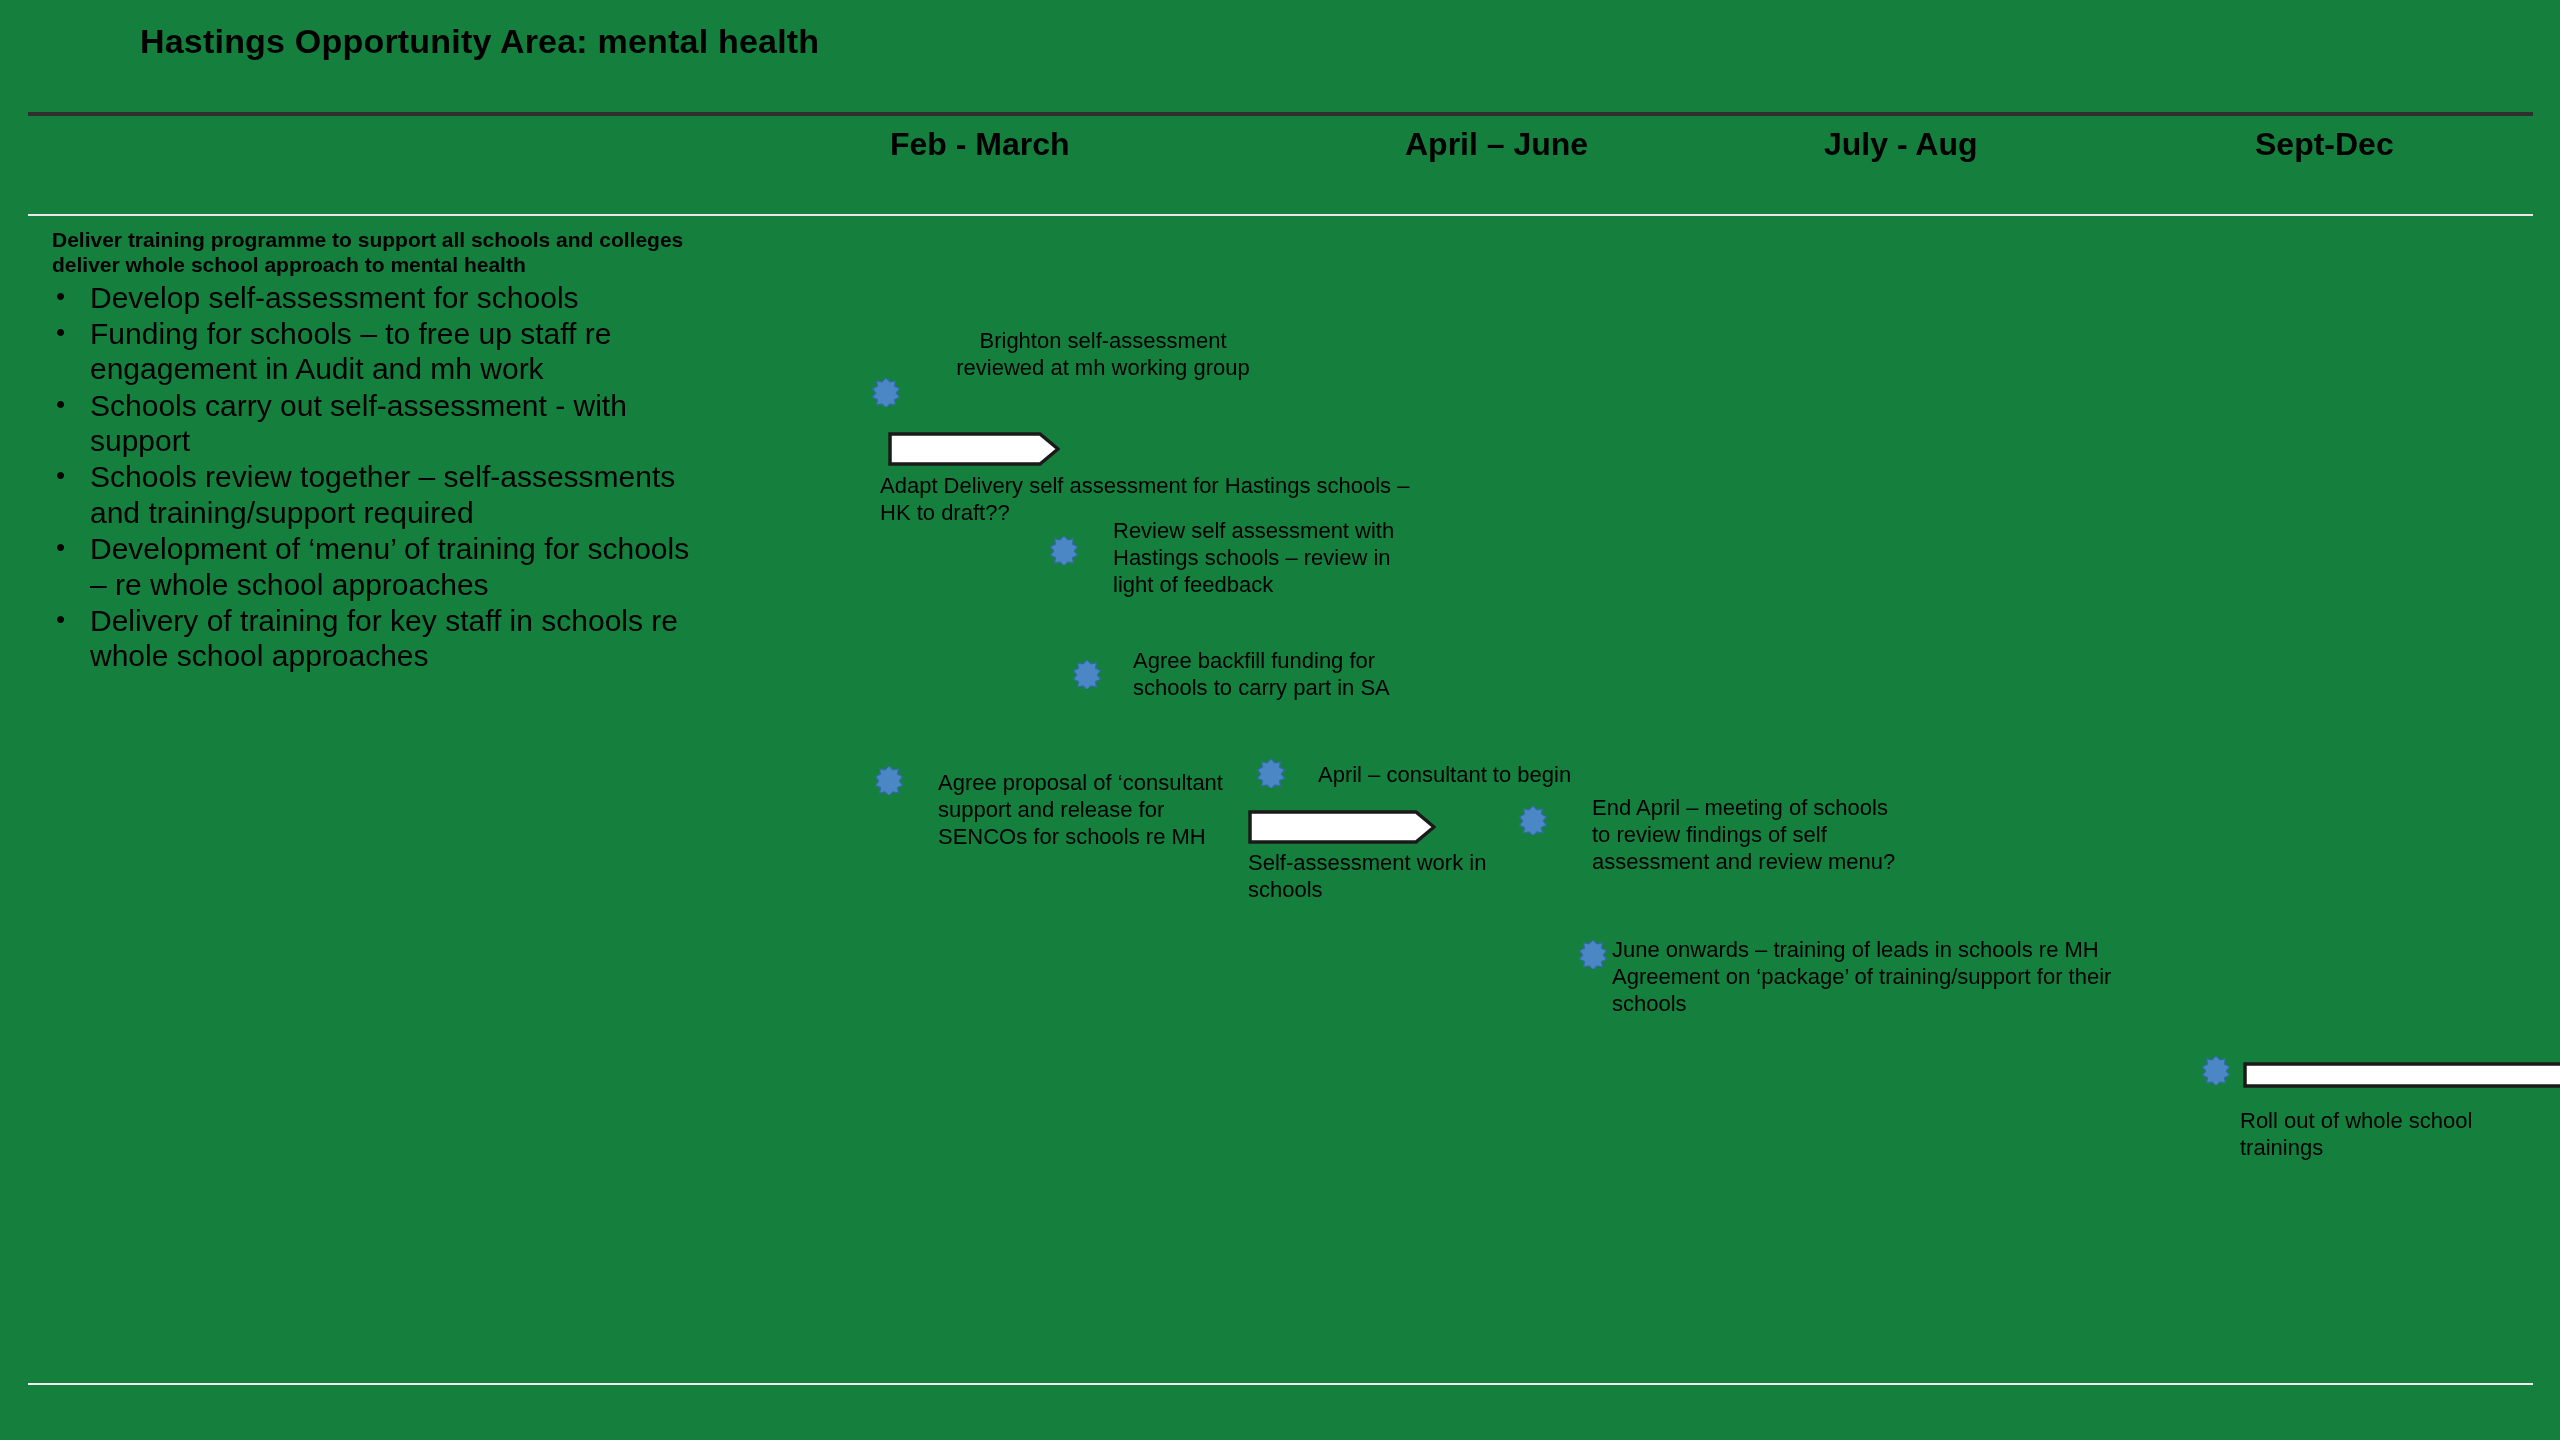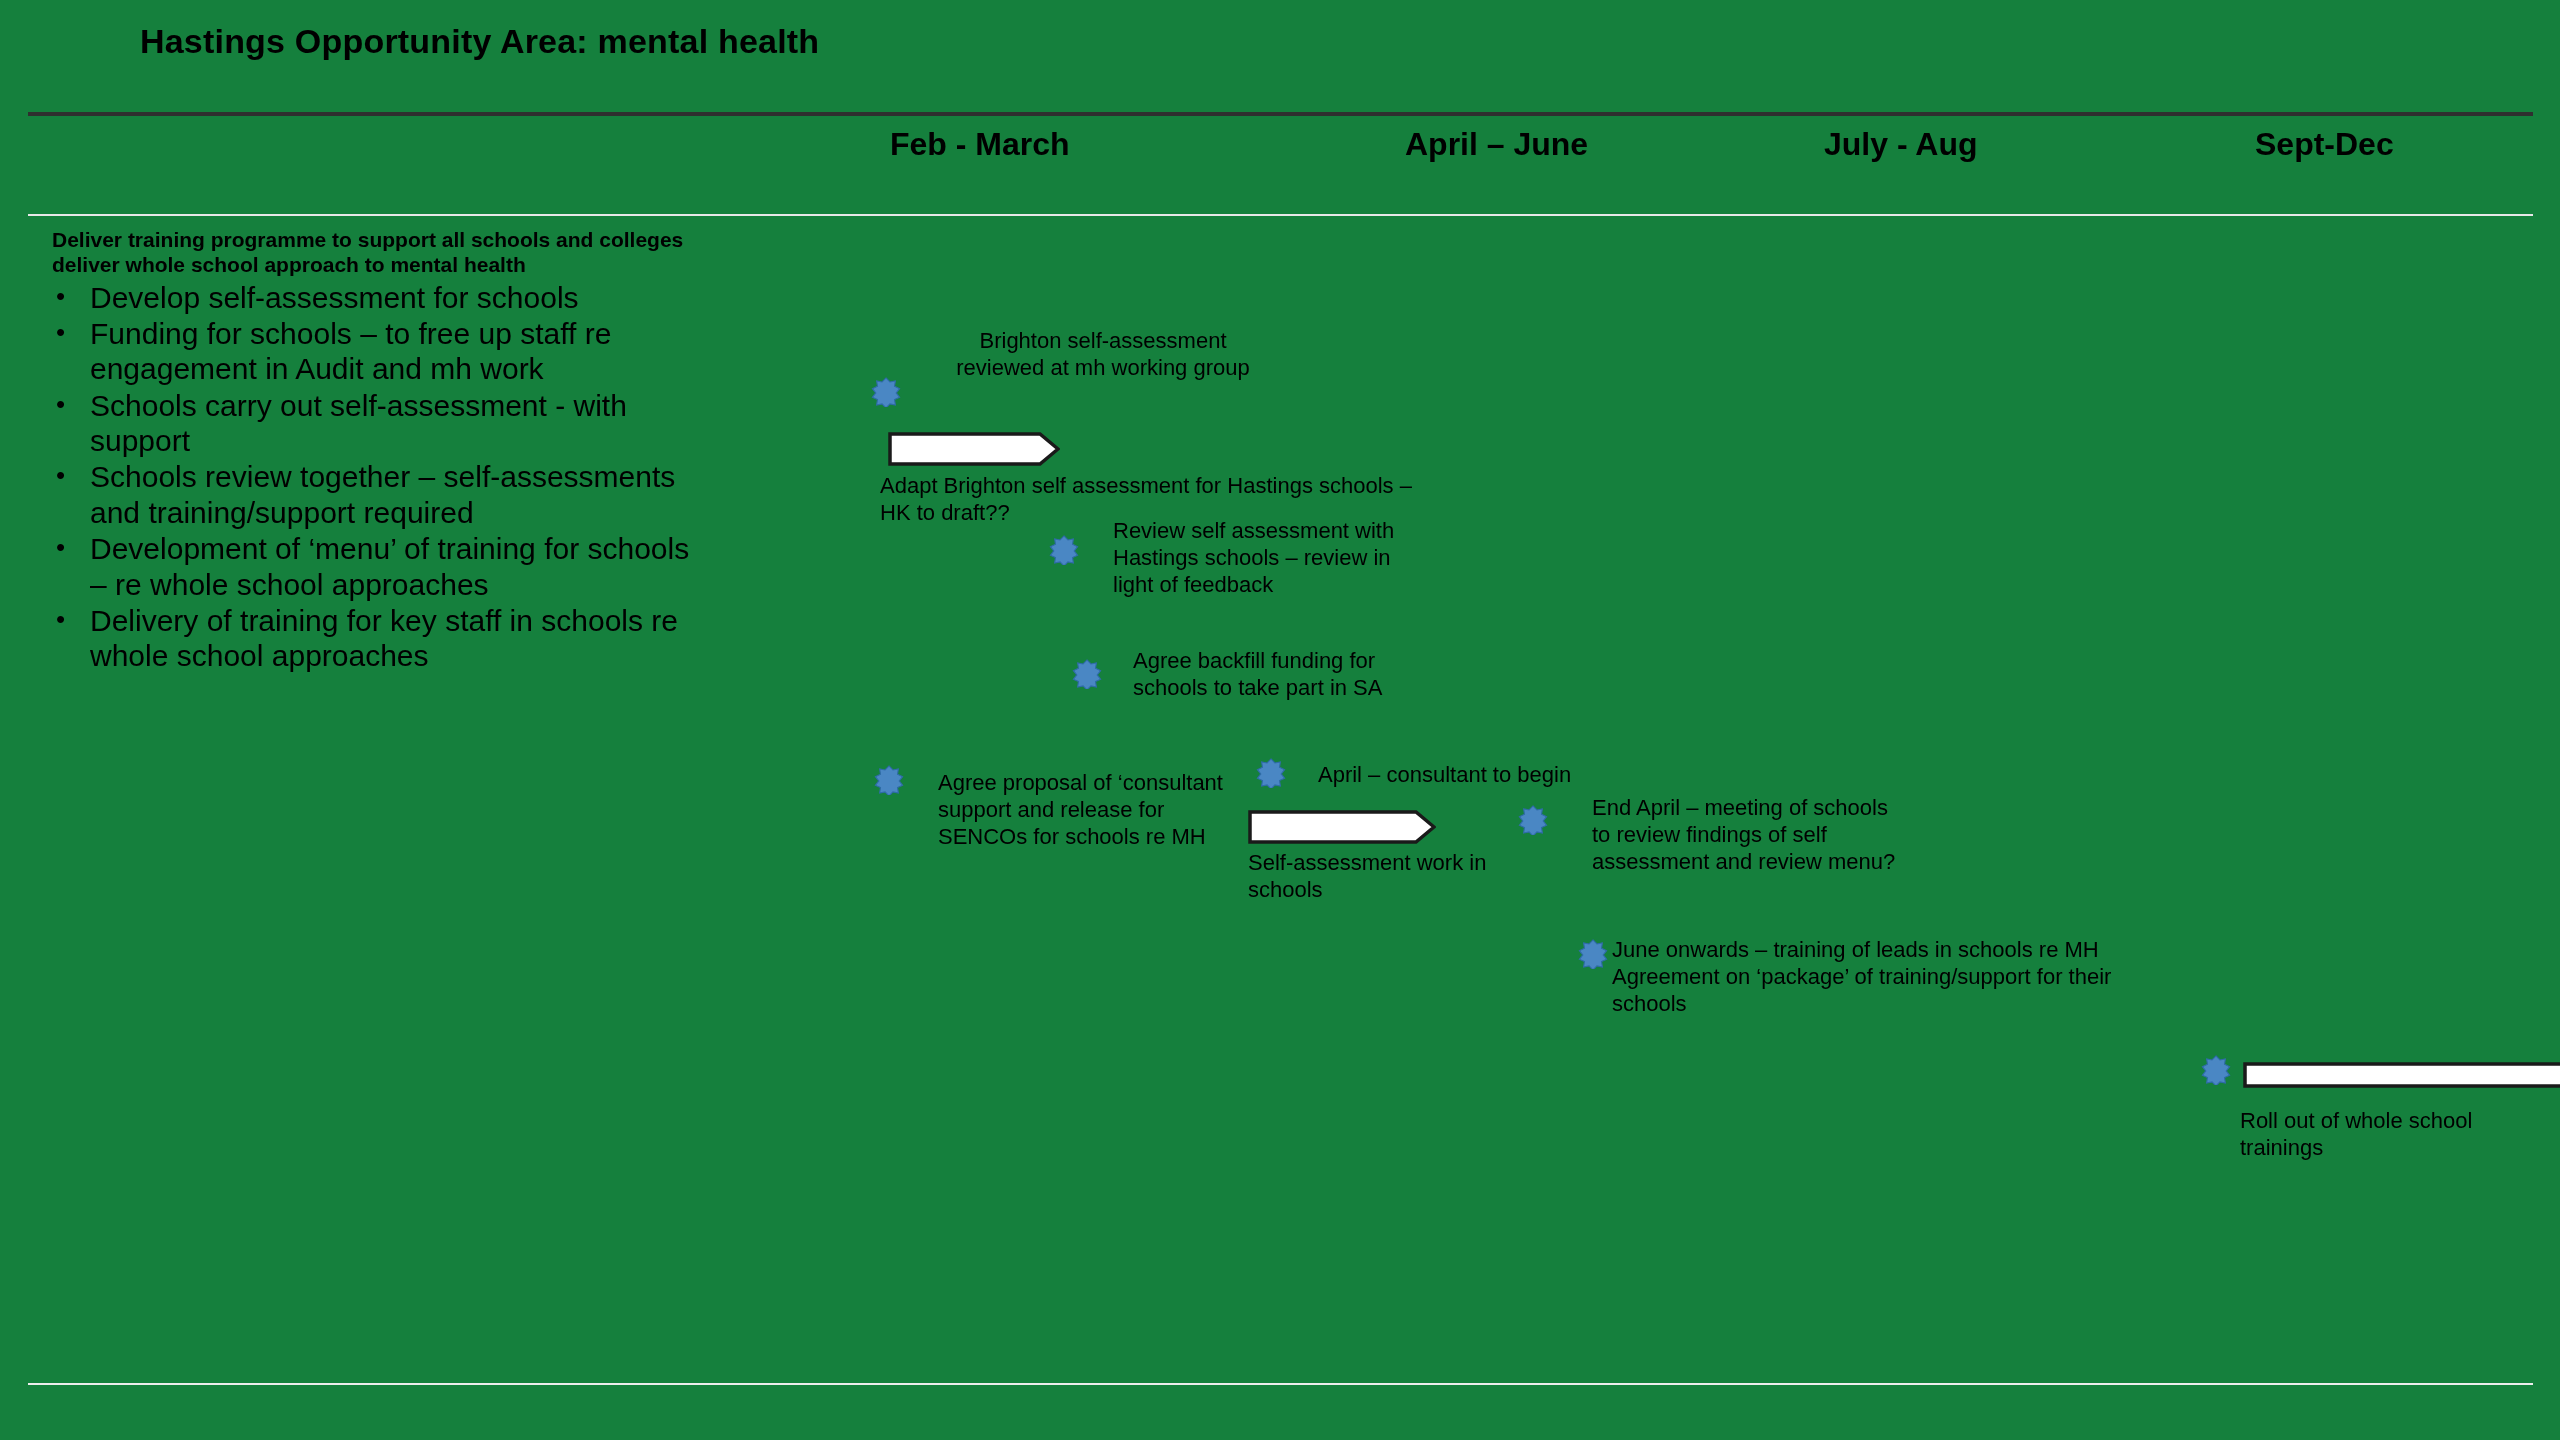--- a/index.html
+++ b/index.html
@@ -175,39 +175,39 @@
       </svg>
     </div>
     <div class="caption center" style="left:938px; top:328px; width:330px;">Brighton self-assessment
 reviewed at mh working group</div>
 
     <div class="chevron" style="left:888px; top:432px; width:172px; height:34px;">
       <svg viewBox="0 0 172 34" xmlns="http://www.w3.org/2000/svg" preserveAspectRatio="none">
         <polygon points="2,2 152,2 170,17 152,32 2,32" fill="#ffffff" stroke="#1a1a1a" stroke-width="3.5"></polygon>
       </svg>
     </div>
-    <div class="caption" style="left:880px; top:473px; width:640px;">Adapt Brighton self assessment for Hastings schools –
+    <div class="caption" style="left:880px; top:473px; width:640px;">Adapt Delivery self assessment for Hastings schools –
 HK to draft??</div>
 
     <div class="milestone" style="left:1049px; top:535px;">
       <svg viewBox="0 0 32 32" xmlns="http://www.w3.org/2000/svg">
         <polygon points="16,1 20.2,5.3 26,4.1 25.1,9.9 30.5,12.4 26.9,17 30.5,21.6 25.1,24.1 26,29.9 20.2,28.7 16,33 11.8,28.7 6,29.9 6.9,24.1 1.5,21.6 5.1,17 1.5,12.4 6.9,9.9 6,4.1 11.8,5.3" fill="#4a87c4" stroke="#2f6ba8" stroke-width="1.2"></polygon>
       </svg>
     </div>
     <div class="caption" style="left:1113px; top:518px; width:340px;">Review self assessment with
 Hastings schools – review in
 light of feedback</div>
 
     <div class="milestone" style="left:1072px; top:659px;">
       <svg viewBox="0 0 32 32" xmlns="http://www.w3.org/2000/svg">
         <polygon points="16,1 20.2,5.3 26,4.1 25.1,9.9 30.5,12.4 26.9,17 30.5,21.6 25.1,24.1 26,29.9 20.2,28.7 16,33 11.8,28.7 6,29.9 6.9,24.1 1.5,21.6 5.1,17 1.5,12.4 6.9,9.9 6,4.1 11.8,5.3" fill="#4a87c4" stroke="#2f6ba8" stroke-width="1.2"></polygon>
       </svg>
     </div>
     <div class="caption" style="left:1133px; top:648px; width:330px;">Agree backfill funding for
-schools to take part in SA</div>
+schools to carry part in SA</div>
 
     <div class="milestone" style="left:874px; top:765px;">
       <svg viewBox="0 0 32 32" xmlns="http://www.w3.org/2000/svg">
         <polygon points="16,1 20.2,5.3 26,4.1 25.1,9.9 30.5,12.4 26.9,17 30.5,21.6 25.1,24.1 26,29.9 20.2,28.7 16,33 11.8,28.7 6,29.9 6.9,24.1 1.5,21.6 5.1,17 1.5,12.4 6.9,9.9 6,4.1 11.8,5.3" fill="#4a87c4" stroke="#2f6ba8" stroke-width="1.2"></polygon>
       </svg>
     </div>
     <div class="caption" style="left:938px; top:770px; width:330px;">Agree proposal of ‘consultant
 support and release for
 SENCOs for schools re MH</div>
 

